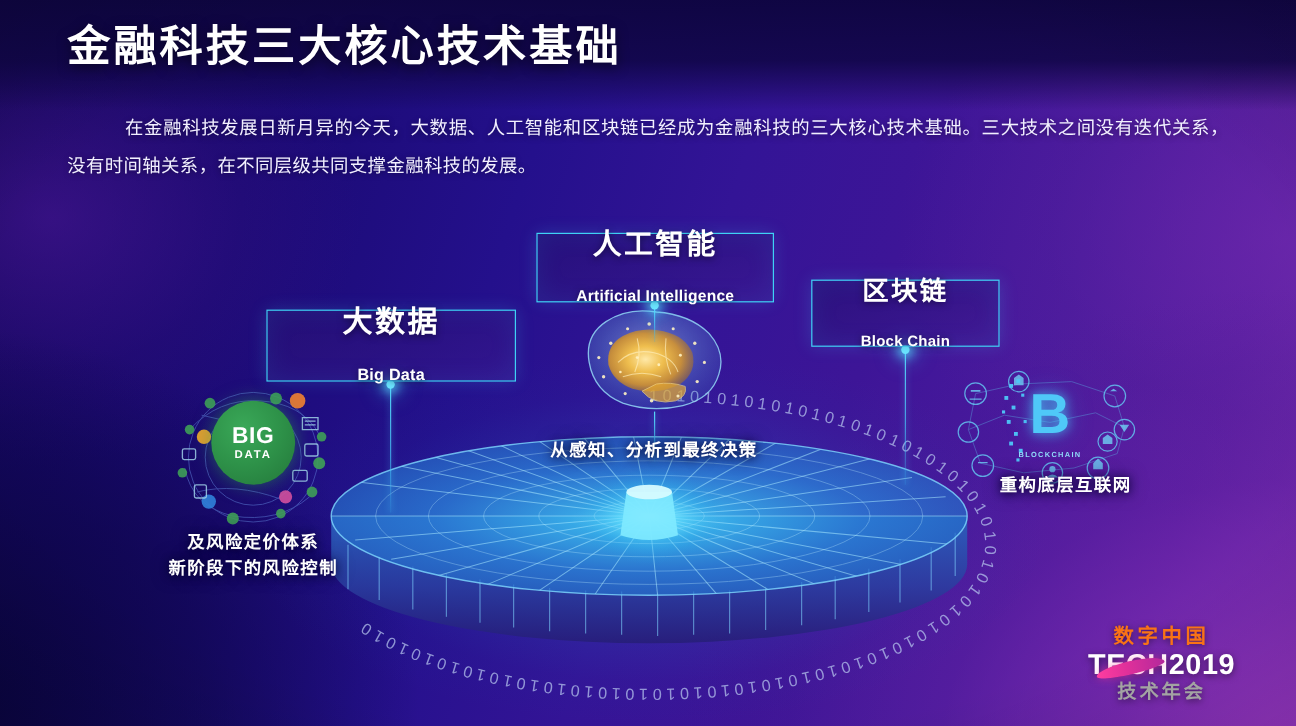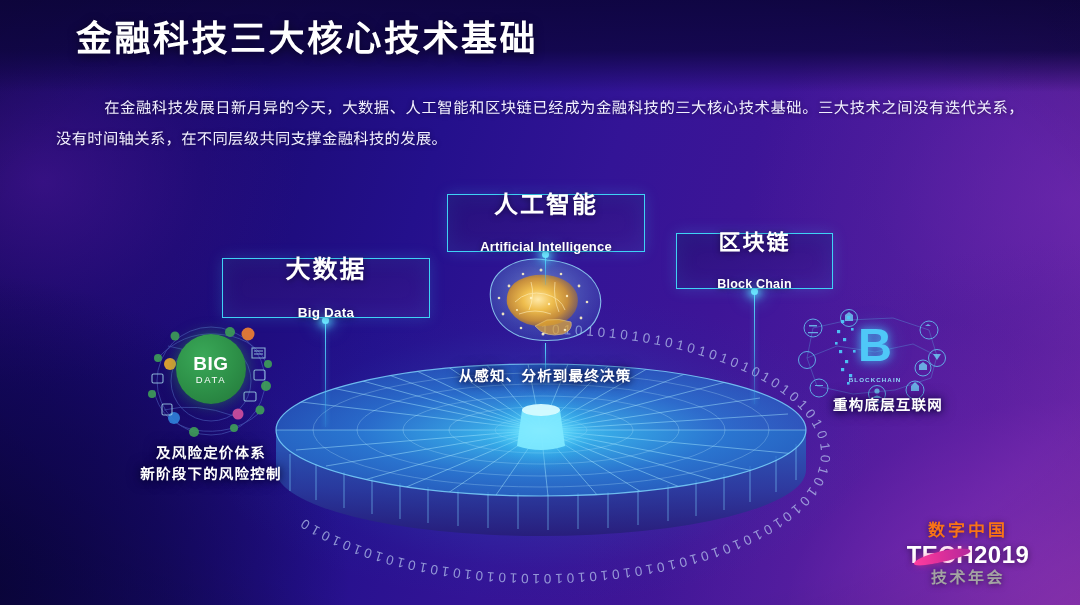--- a/index.html
+++ b/index.html
@@ -87,21 +87,20 @@
   }
 
   
   #header { position:absolute; left:0; top:0; width:1080px; z-index:12; }
 
   #page-title {
     position:absolute; left:56px; top:18px;
     font-size:36px; font-weight:700; color:#ffffff;
     letter-spacing:2.5px; line-height:1.18;
     text-shadow:0 2px 10px rgba(0,0,0,.55);
-    margin-left:20px;
   }
 
   #intro-paragraph {
     position:absolute; left:56px; top:92px; width:968px;
     font-size:15.3px; color:#f2f0ff; line-height:2.05;
     letter-spacing:.35px; text-align:justify;
     text-shadow:0 1px 5px rgba(0,0,0,.45);
   }
   #intro-paragraph .indent { display:inline-block; width:48px; }
 
@@ -178,21 +177,21 @@
   #bigdata-core {
     position:absolute; left:42px; top:16px; width:70px; height:70px;
     border-radius:50%;
     background:radial-gradient(circle at 38% 32%, #3aa858 0%, #2e9249 48%, #23773a 100%);
     box-shadow:0 0 16px rgba(46,160,80,.55);
     display:flex; flex-direction:column;
     align-items:center; justify-content:center;
   }
   #bigdata-core .bd-big  { color:#fff; font-size:19px; font-weight:700;
                            letter-spacing:.5px; line-height:1; }
-  #bigdata-core .bd-data { color:#fff; font-size:9.5px; font-weight:400;
+  #bigdata-core .bd-data { color:#fff; font-size:9.5px; font-weight:700;
                            letter-spacing:1.6px; line-height:1; margin-top:2px;text-align:center; }
 
   
   #blockchain-art { position:absolute; left:797px; top:306px;
                     width:150px; height:100px; z-index:8; }
   #bc-symbol {
     position:absolute; left:52px; top:8px; width:52px; height:62px;
     color:#4fc8f8; font-size:47px; font-weight:700; line-height:62px;
     text-align:center;
     text-shadow:0 0 10px rgba(70,200,248,.85), 0 0 22px rgba(50,160,230,.45);

